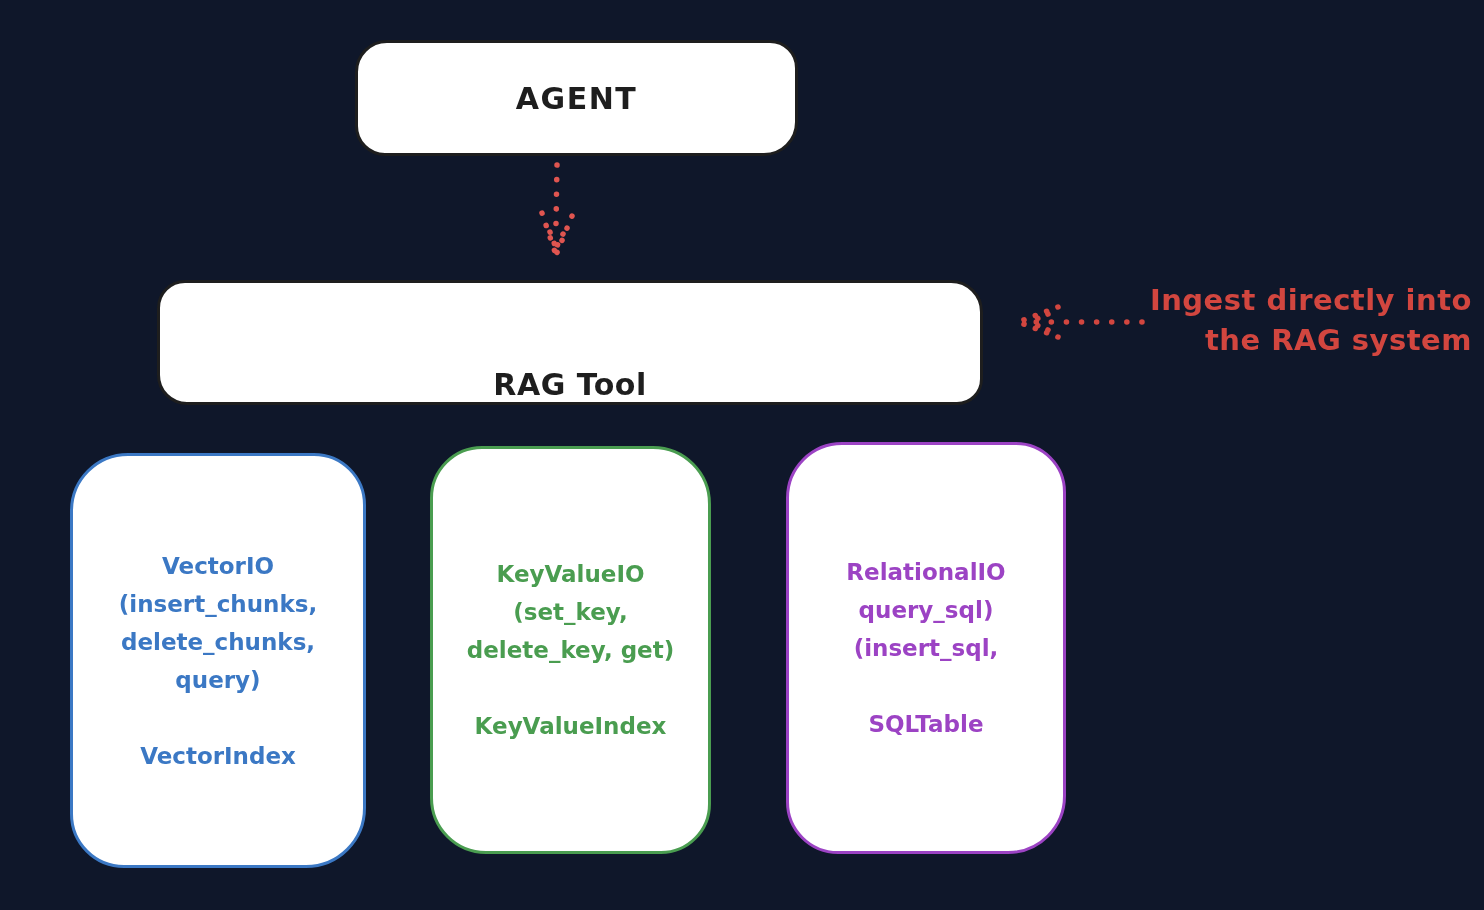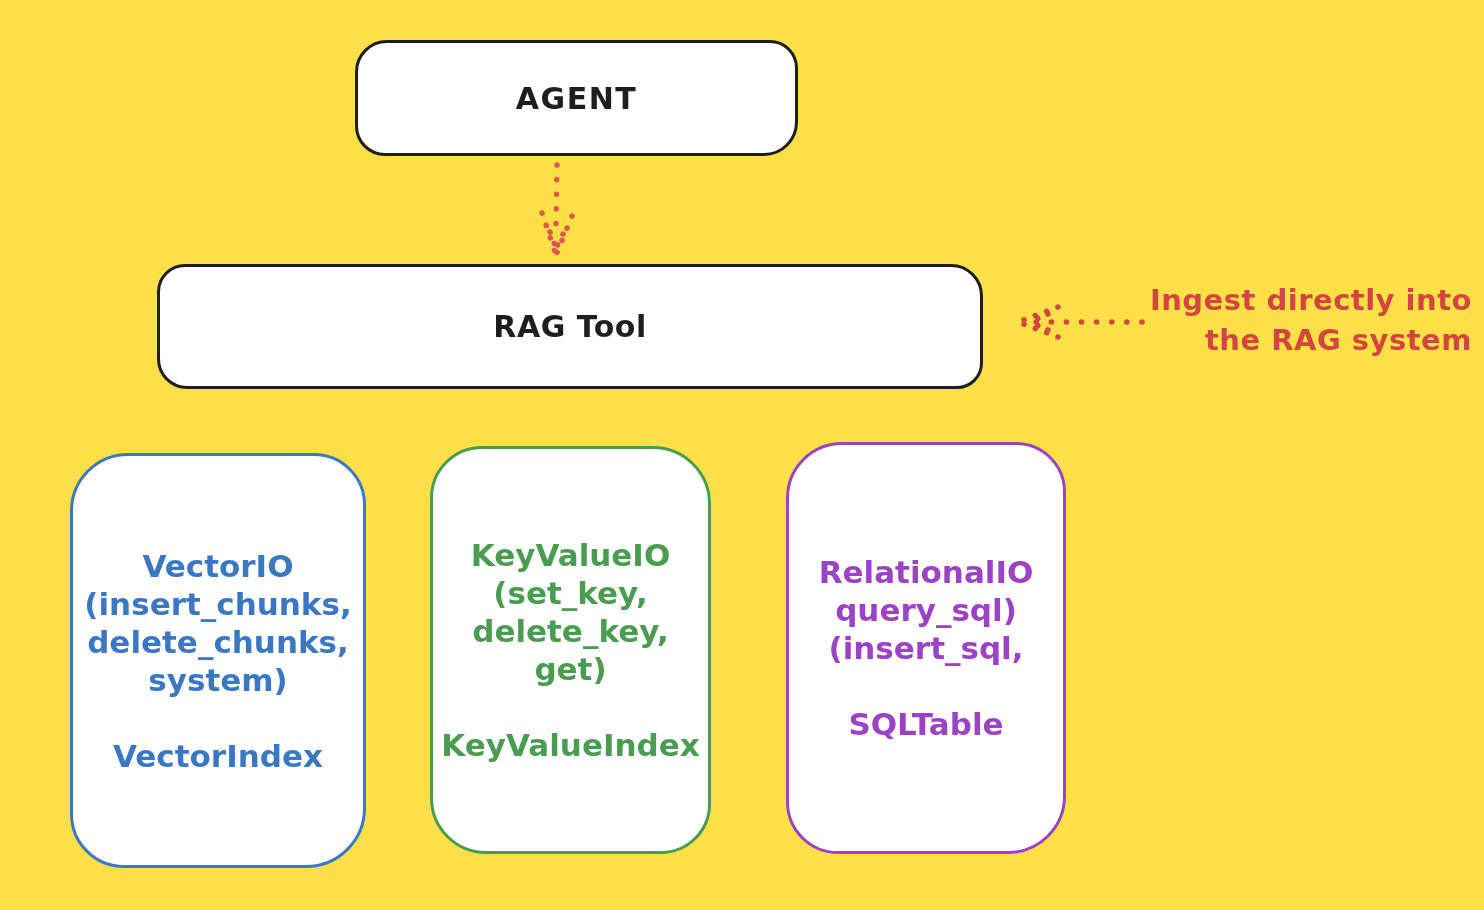--- a/index.html
+++ b/index.html
@@ -4,21 +4,21 @@
 <style>
   html, body {
     margin: 0;
     padding: 0;
     background: #ffffff;
   }
   .canvas {
     position: relative;
     width: 1484px;
     height: 910px;
-    background: #fde047;
+    background: #0f172a;
     font-family: "DejaVu Sans", "Liberation Sans", sans-serif;
     overflow: hidden;
   }
   
   .node {
     position: absolute;
     box-sizing: border-box;
     background: #ffffff;
     display: flex;
     align-items: center;
@@ -31,31 +31,32 @@
     font-size: 30px;
     font-weight: 600;
     letter-spacing: 1.5px;
   }
   .agent-box {
     left: 355px; top: 40px;
     width: 443px; height: 116px;
     border-radius: 32px 28px 34px 30px;
   }
   .rag-box {
-    left: 157px; top: 264px;
+    left: 157px; top: 280px;
     width: 826px; height: 125px;
     border-radius: 28px 32px 26px 30px;
     letter-spacing: 0.5px;
+    align-items: flex-end;
   }
   .io-box {
     flex-direction: column;
     justify-content: center;
     border-width: 3.5px;
     border-style: solid;
-    font-size: 31px;
+    font-size: 23px;
     font-weight: 600;
     line-height: 38px;
   }
   .io-box .index-label {
     margin-top: 38px;
   }
   .vector-box {
     left: 70px; top: 453px;
     width: 296px; height: 415px;
     border-color: #3b78c4;
@@ -137,21 +138,21 @@
 
   <div class="annotation">
     <div>Ingest directly into</div>
     <div>the RAG system</div>
   </div>
 
   <div class="node io-box vector-box">
     <div>VectorIO</div>
     <div>(insert_chunks,</div>
     <div>delete_chunks,</div>
-    <div>system)</div>
+    <div>query)</div>
     <div class="index-label">VectorIndex</div>
   </div>
 
   <div class="node io-box keyvalue-box">
     <div>KeyValueIO</div>
     <div>(set_key,</div>
     <div>delete_key, get)</div>
     <div class="index-label">KeyValueIndex</div>
   </div>
 

